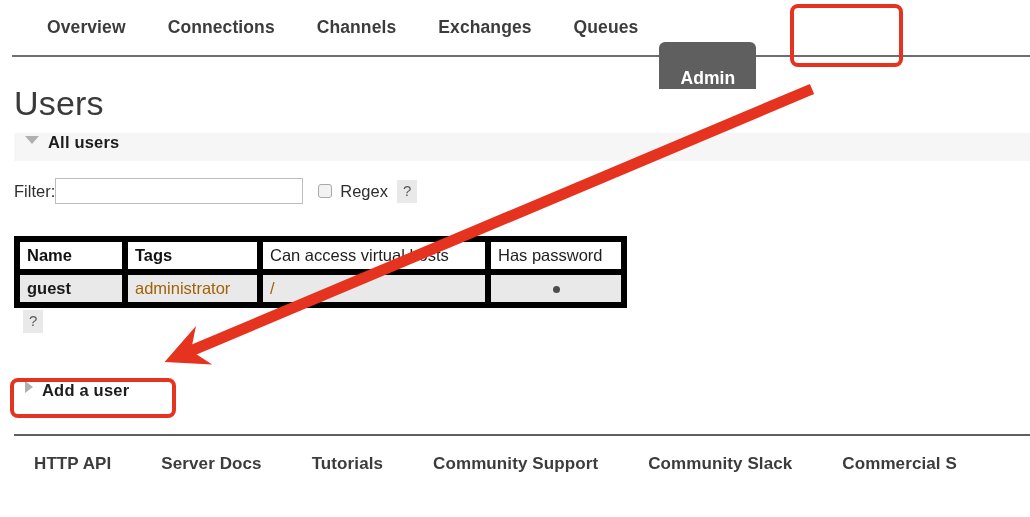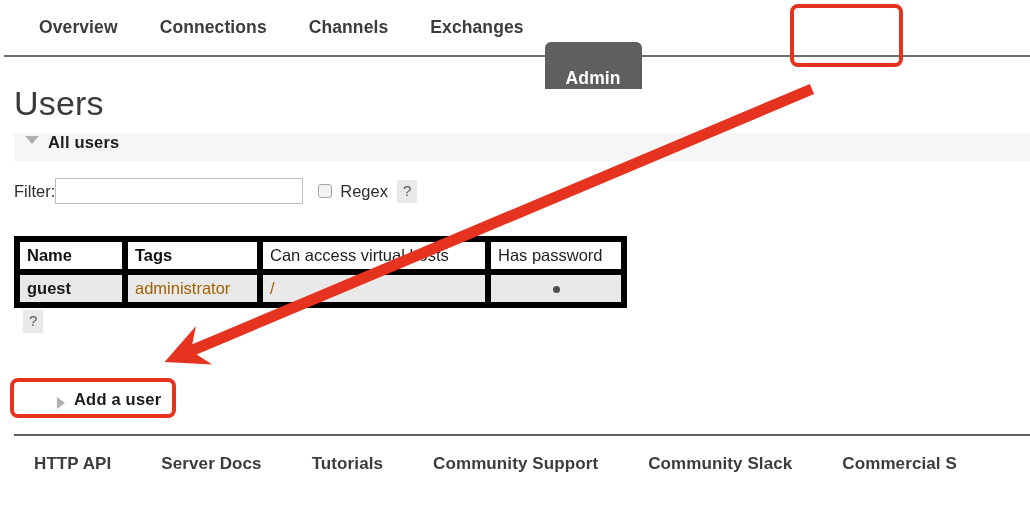--- a/index.html
+++ b/index.html
@@ -13,21 +13,21 @@
     background: #ffffff;
     font-family: "Liberation Sans", sans-serif;
     color: #333333;
     overflow: hidden;
     position: relative;
   }
 
   
   #nav-wrap {
     position: absolute;
-    left: 4px;
+    left: 12px;
     top: 0;
     width: 985px;
     height: 58px;
   }
   #main-nav {
     position: absolute;
     left: 14px;
     top: 8px;
     height: 47px;
     display: flex;
@@ -220,24 +220,23 @@
     left: 14px;
     top: 310px;
   }
 
   
   #section-add-user {
     position: absolute;
     left: 14px;
     top: 381px;
     display: flex;
-    align-items: flex-end;
+    align-items: flex-start;
     height: 28px;
     cursor: pointer;
-    padding-left: 32px;
   }
   #section-add-user .sec-label {
     font-size: 16.5px;
     font-weight: bold;
     color: #1c1c1c;
     letter-spacing: 0.2px;
   }
 
   
   #footer-rule {
@@ -301,20 +300,21 @@
 </head>
 <body>
 
 <div id="nav-wrap">
   <div id="nav-rule"></div>
   <div id="main-nav">
     <div class="nav-tab">Overview</div>
     <div class="nav-tab">Connections</div>
     <div class="nav-tab">Channels</div>
     <div class="nav-tab">Exchanges</div>
+    <div class="nav-tab">Queues</div>
     <div class="nav-tab selected">Admin</div>
   </div>
 </div>
 
 <div id="page-title">Users</div>
 
 <div id="section-all-users">
   <span class="tri tri-down"></span>
   <span class="sec-label">All users</span>
 </div>

